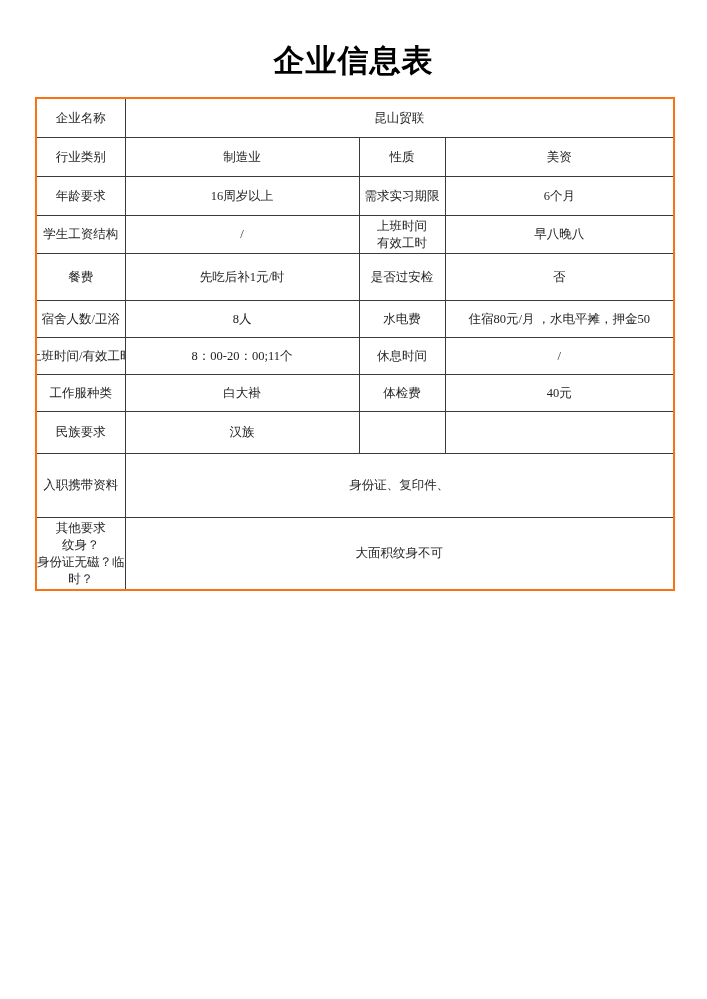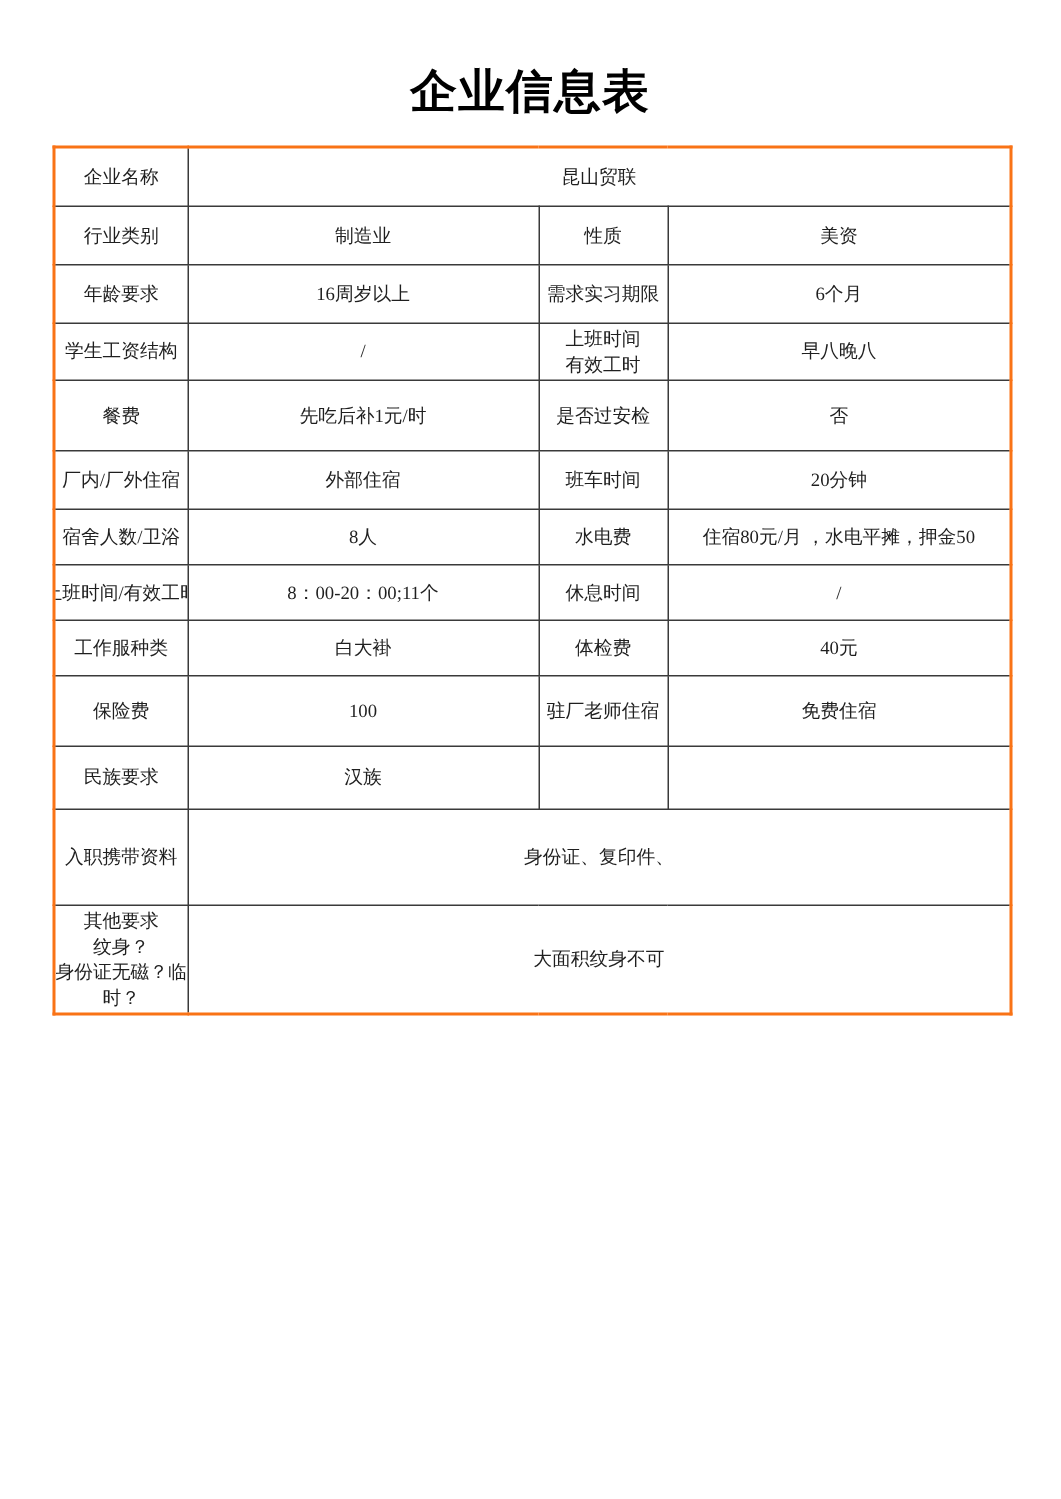--- a/index.html
+++ b/index.html
@@ -130,34 +130,20 @@
         <td>
           <div class="cellwrap" style="height: 46px;">先吃后补1元/时</div>
         </td>
         <td>
           <div class="cellwrap" style="height: 46px;">是否过安检</div>
         </td>
         <td>
           <div class="cellwrap" style="height: 46px;">否</div>
         </td>
       </tr>
-      <tr style="height: 38px;">
-        <td>
-          <div class="cellwrap" style="height: 38px;">厂内/厂外住宿</div>
-        </td>
-        <td>
-          <div class="cellwrap" style="height: 38px;">外部住宿</div>
-        </td>
-        <td>
-          <div class="cellwrap" style="height: 38px;">班车时间</div>
-        </td>
-        <td>
-          <div class="cellwrap" style="height: 38px;">20分钟</div>
-        </td>
-      </tr>
       <tr style="height: 36px;">
         <td>
           <div class="cellwrap" style="height: 36px;">宿舍人数/卫浴</div>
         </td>
         <td>
           <div class="cellwrap" style="height: 36px;">8人</div>
         </td>
         <td>
           <div class="cellwrap" style="height: 36px;">水电费</div>
         </td>
@@ -184,34 +170,20 @@
           <div class="cellwrap" style="height: 36px;">工作服种类</div>
         </td>
         <td>
           <div class="cellwrap" style="height: 36px;">白大褂</div>
         </td>
         <td>
           <div class="cellwrap" style="height: 36px;">体检费</div>
         </td>
         <td>
           <div class="cellwrap" style="height: 36px;">40元</div>
-        </td>
-      </tr>
-      <tr style="height: 46px;">
-        <td>
-          <div class="cellwrap" style="height: 46px;">保险费</div>
-        </td>
-        <td>
-          <div class="cellwrap" style="height: 46px;">100</div>
-        </td>
-        <td>
-          <div class="cellwrap" style="height: 46px;">驻厂老师住宿</div>
-        </td>
-        <td>
-          <div class="cellwrap" style="height: 46px;">免费住宿</div>
         </td>
       </tr>
       <tr style="height: 41px;">
         <td>
           <div class="cellwrap" style="height: 41px;">民族要求</div>
         </td>
         <td>
           <div class="cellwrap" style="height: 41px;">汉族</div>
         </td>
         <td>

